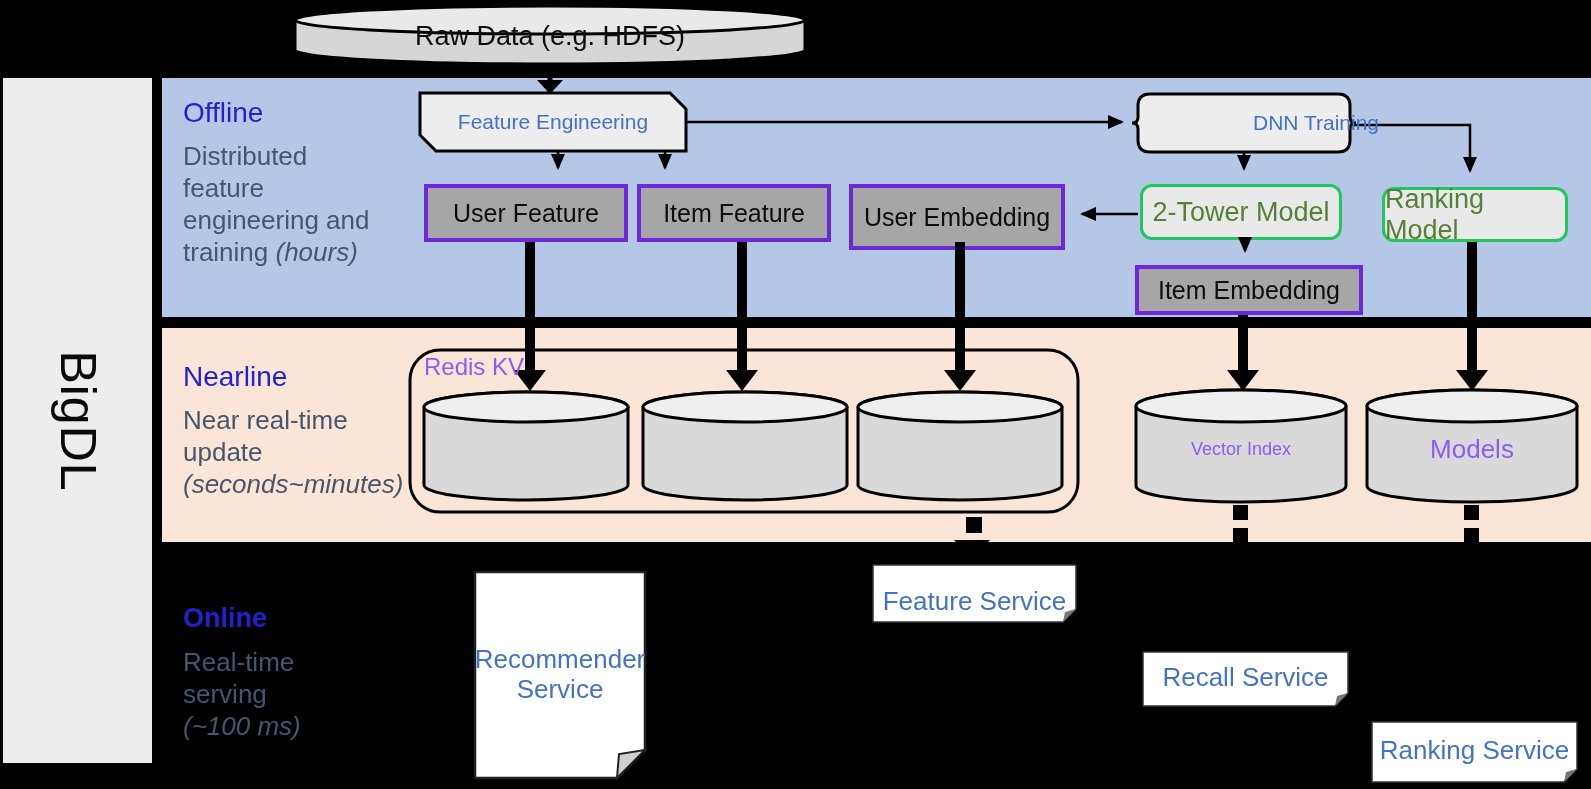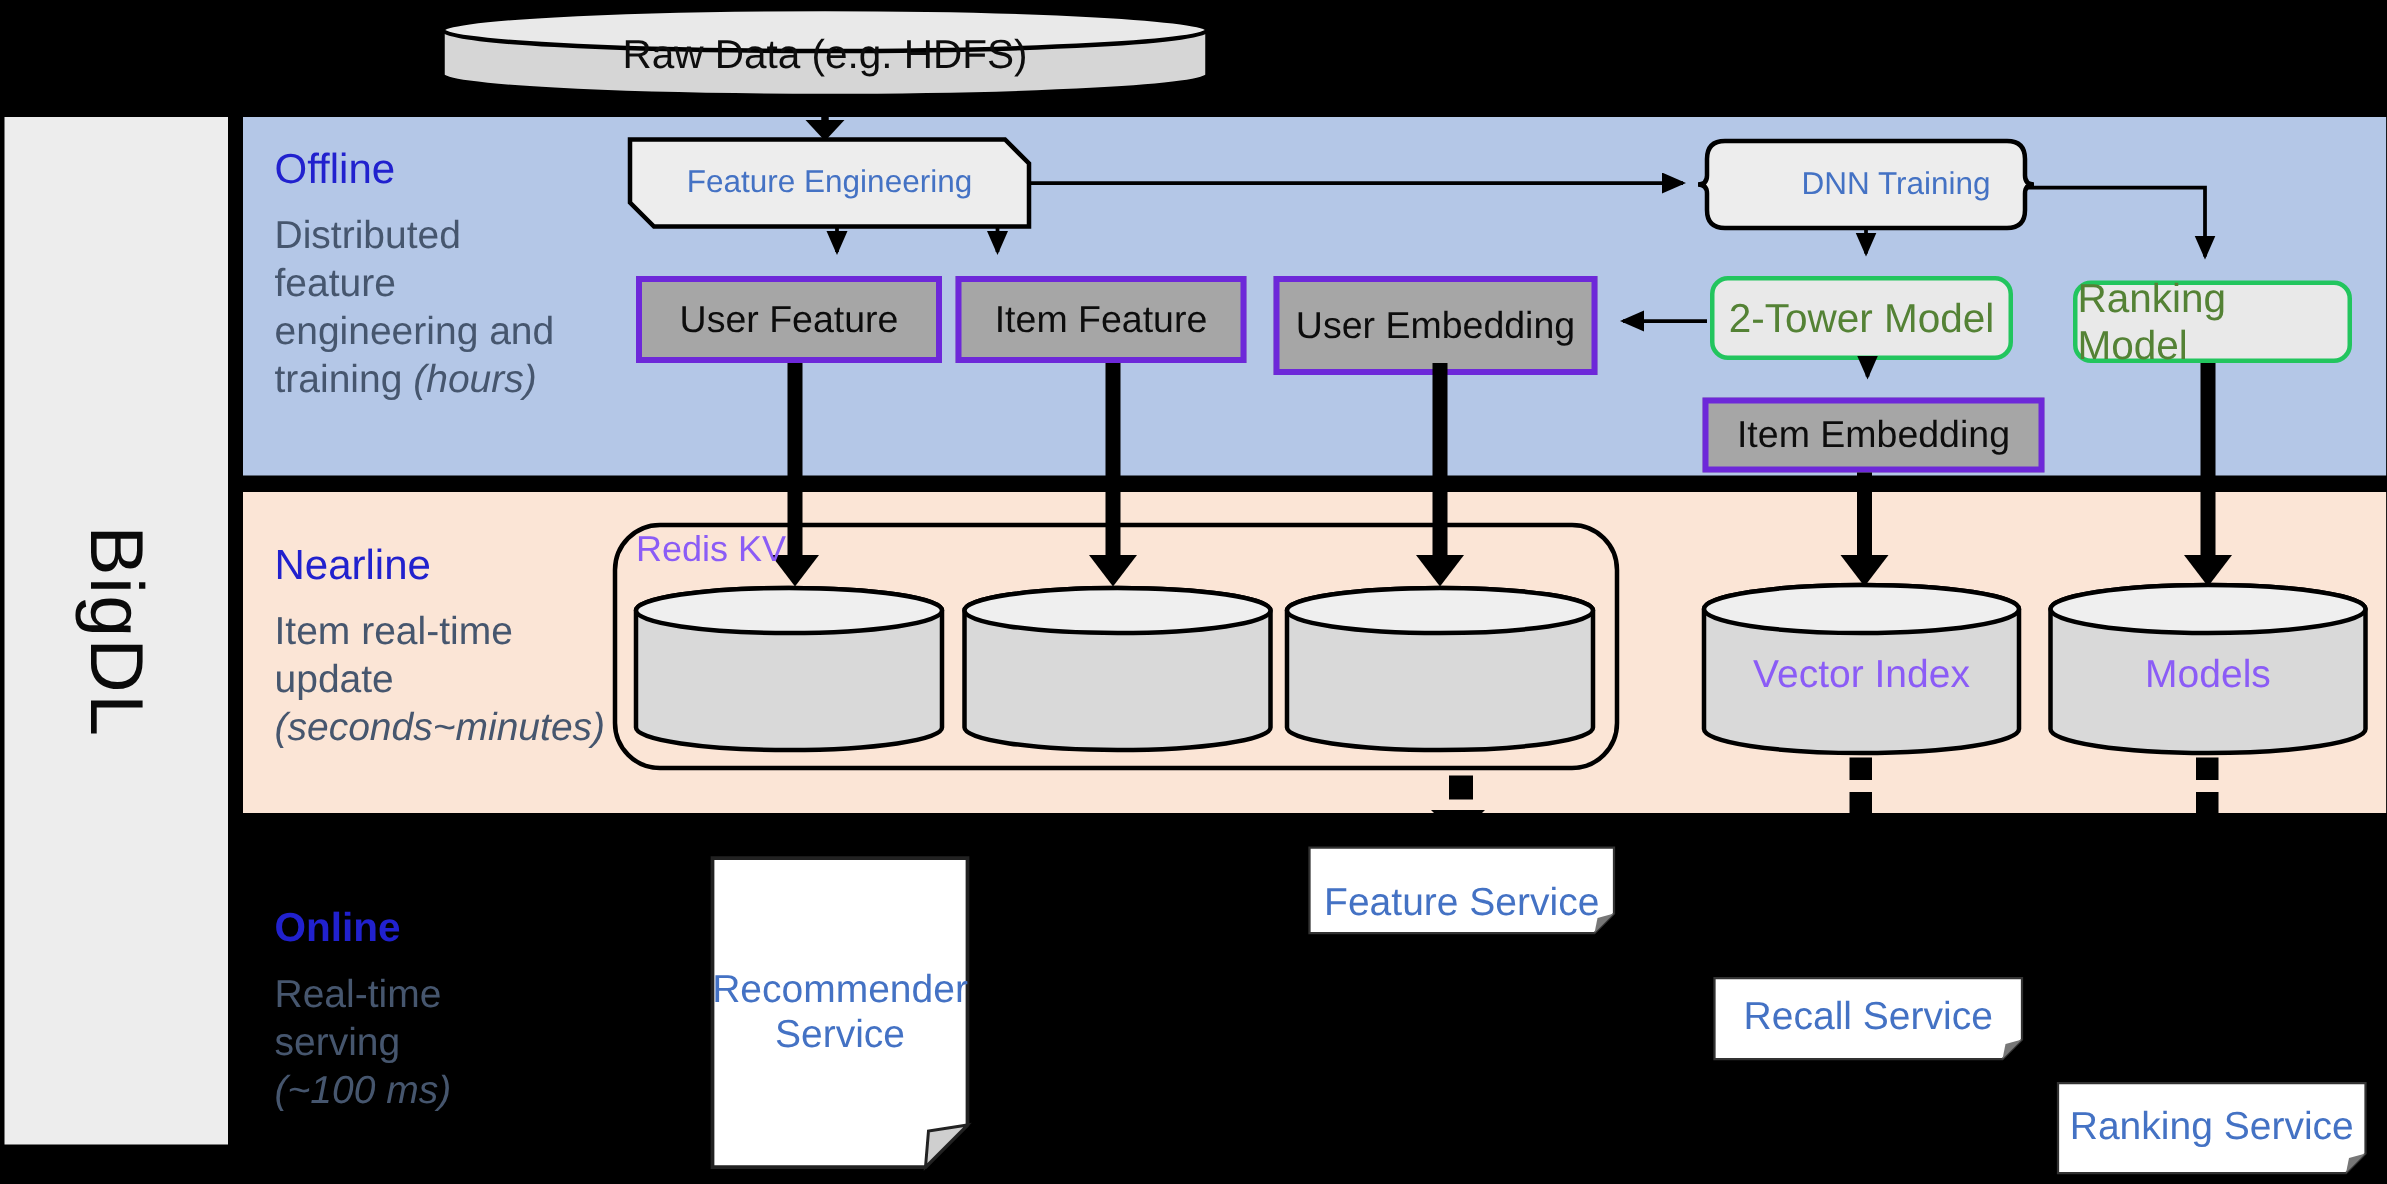--- a/index.html
+++ b/index.html
@@ -167,31 +167,31 @@
 
   <div class="lbl lane-title" style="left:183px;top:96px;width:200px;height:34px">Offline</div>
   <div class="lane-desc" style="left:183px;top:140px;width:250px">
     <div>Distributed</div>
     <div>feature</div>
     <div>engineering and</div>
     <div><span>training </span><em>(hours)</em></div>
   </div>
 
   <div class="lbl t-blue" style="left:420px;top:93px;width:266px;height:58px">Feature Engineering</div>
-  <div class="lbl t-blue" style="left:1138px;top:94px;width:252px;height:58px">DNN Training</div>
+  <div class="lbl t-blue" style="left:1190px;top:94px;width:252px;height:58px">DNN Training</div>
 
   <div class="lbl lane-title" style="left:183px;top:360px;width:200px;height:34px">Nearline</div>
   <div class="lane-desc" style="left:183px;top:404px;width:260px">
-    <div>Item real-time</div>
+    <div>Near real-time</div>
     <div>update</div>
     <div><em>(seconds~minutes)</em></div>
   </div>
 
   <div class="lbl t-brown" style="left:424px;top:352px;width:160px;height:30px;justify-content:flex-start;font-size:24px">Redis KV</div>
-  <div class="lbl t-brown" style="left:1136px;top:422px;width:210px;height:55px;font-size:26px">Vector Index</div>
+  <div class="lbl t-brown" style="left:1136px;top:422px;width:210px;height:55px;font-size:18px">Vector Index</div>
   <div class="lbl t-brown" style="left:1367px;top:422px;width:210px;height:55px;font-size:26px">Models</div>
 
   <div class="lbl lane-title bold" style="left:183px;top:602px;width:200px;height:34px">Online</div>
   <div class="lane-desc" style="left:183px;top:646px;width:250px">
     <div>Real-time</div>
     <div>serving</div>
     <div><em>(~100 ms)</em></div>
   </div>
 
   <div class="lbl svc" style="left:478px;top:620px;width:164px;height:110px">Recommender Service</div>

